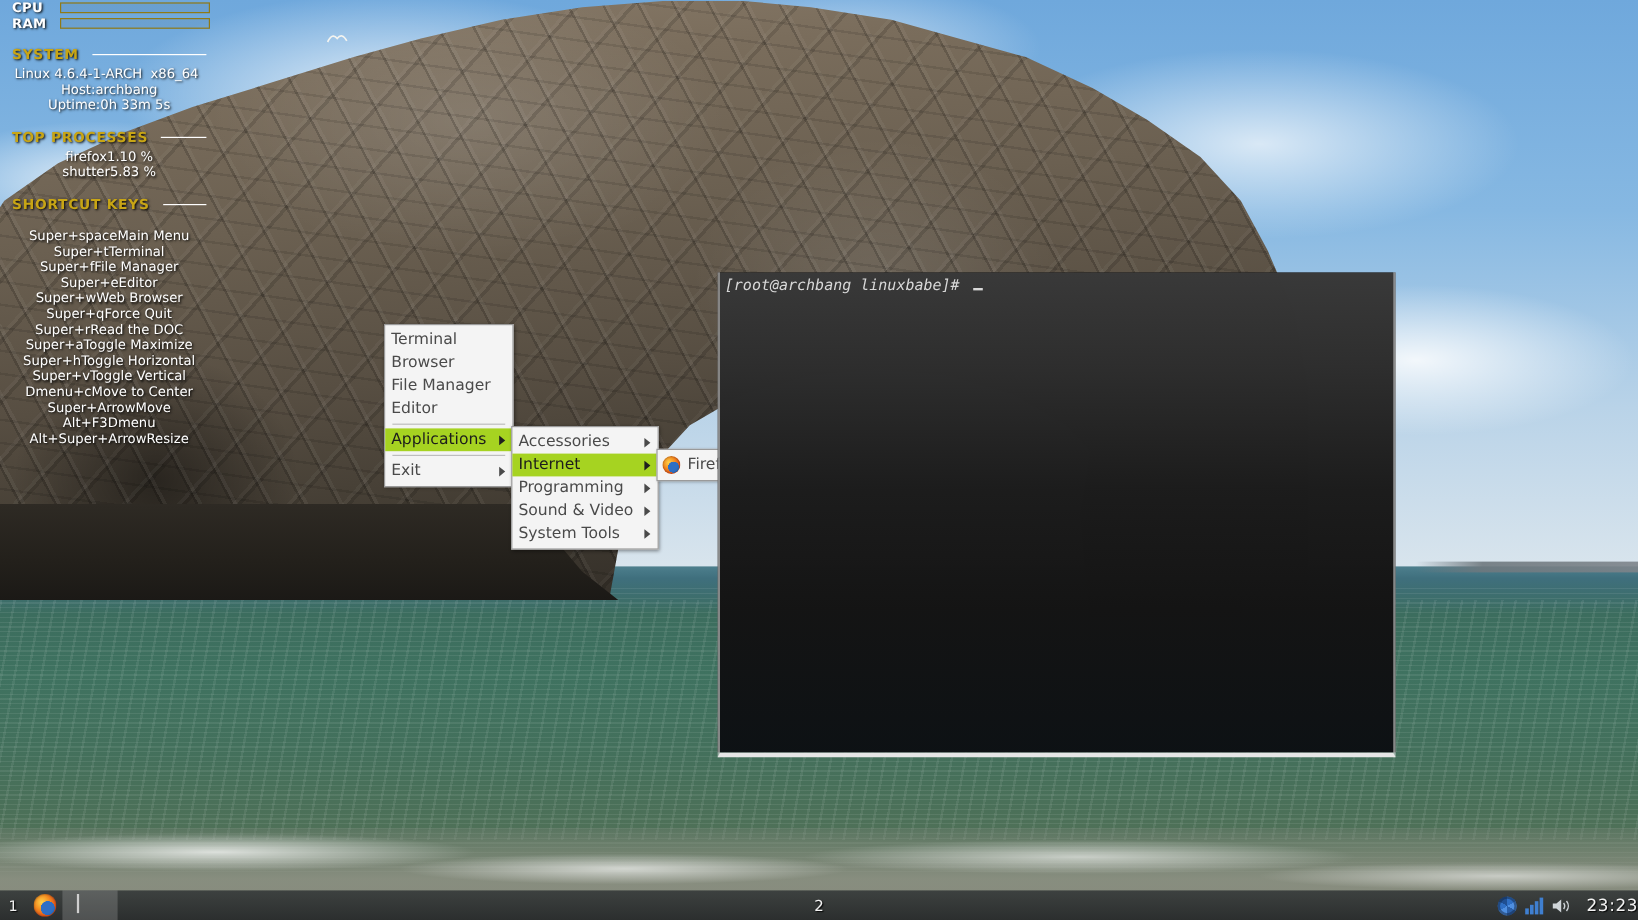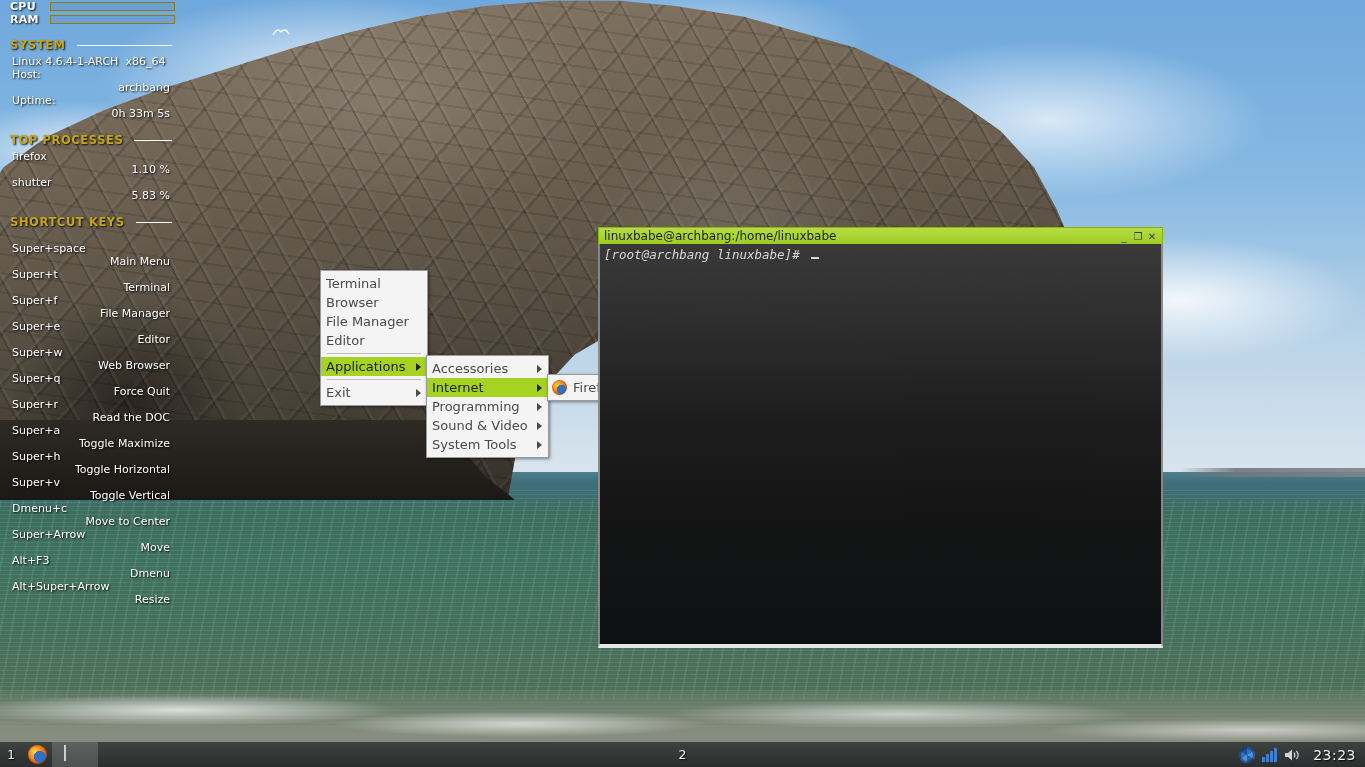--- a/index.html
+++ b/index.html
@@ -119,21 +119,21 @@
     background:rgba(0,0,0,.05);position:relative;margin-left:4px;
   }
   .meter-fill{height:100%;background:#9a8311;}
   .conky-head{
     display:flex;align-items:center;gap:11px;margin:13px 0 3px 10px;
     color:#c8a515;font-weight:bold;font-size:11.5px;letter-spacing:.6px;
   }
   .conky-head .rule{flex:1;height:1px;background:#ffffff;margin-right:68px;}
   .krow{
     display:flex;justify-content:center;margin:0 70px 0 12px;
-    font-size:11px;line-height:13px;white-space:pre;flex-direction:column;
+    font-size:11px;line-height:13px;white-space:pre;
   }
   .krow .k{text-align:left;}
   .krow .v{text-align:right;}
   .sysline{margin:0 0 0 12px;font-size:11px;line-height:13px;white-space:pre;}
   #shortcut-list{margin-top:13px;}
   #shortcut-list .krow{margin:0 70px 0 12px;line-height:13px;}
 
   
   .menu{
     position:absolute;background:#f4f4f4;
@@ -220,21 +220,21 @@
     width:30px;height:25px;display:flex;align-items:center;justify-content:center;
   }
   .tb-task{
     width:46px;height:25px;display:flex;align-items:center;justify-content:center;
     background:rgba(210,210,210,.22);
   }
   #taskbar .center-ws{
     position:absolute;left:0;right:0;text-align:center;font-size:12.5px;color:#f2f2f2;
     text-shadow:1px 1px 1px rgba(0,0,0,.9);pointer-events:none;
   }
-  .tray{margin-left:auto;display:flex;align-items:center;gap:7px;padding-right:9px;z-index:2;}
+  .tray{margin-left:auto;display:flex;align-items:center;gap:7px;z-index:2;}
   .clock{font-size:14px;color:#f2f2f2;letter-spacing:.5px;margin-left:6px;
     text-shadow:1px 1px 1px rgba(0,0,0,.9);}
 
   
   .ff-logo{position:relative;border-radius:50%;
     background:
       radial-gradient(circle at 62% 62%, #2f6fc4 0%, #2f6fc4 34%, rgba(47,111,196,0) 36%),
       radial-gradient(circle at 36% 36%, #ffd24a 0%, #f58b1f 38%, #e3571c 66%, #c33b12 100%);
     box-shadow:inset 0 0 2px rgba(0,0,0,.5);}
   .monitor{width:22px;height:17px;position:relative;}
@@ -383,26 +383,20 @@
 <div class="menu" id="internet-menu">
   <div class="mi">
     <span class="ff-icon">
       <span class="ff-logo" style="display:block;width:15px;height:15px;"></span>
     </span>
     <span class="lbl">Firefox</span>
   </div>
 </div>
 
 <div id="term-window">
-  <div class="term-titlebar">
-    <span class="term-title">linuxbabe@archbang:/home/linuxbabe</span>
-    <span class="wbtn">_</span>
-    <span class="wbtn">❐</span>
-    <span class="wbtn">✕</span>
-  </div>
   <div class="term-body">
     <div class="term-bg-dark"></div>
     <div class="term-text"><span>[root@archbang linuxbabe]# </span><span class="cursor"></span></div>
     <span class="grip l"></span>
     <span class="grip r"></span>
   </div>
 </div>
 
 <div id="taskbar">
   <span class="ws">1</span>

